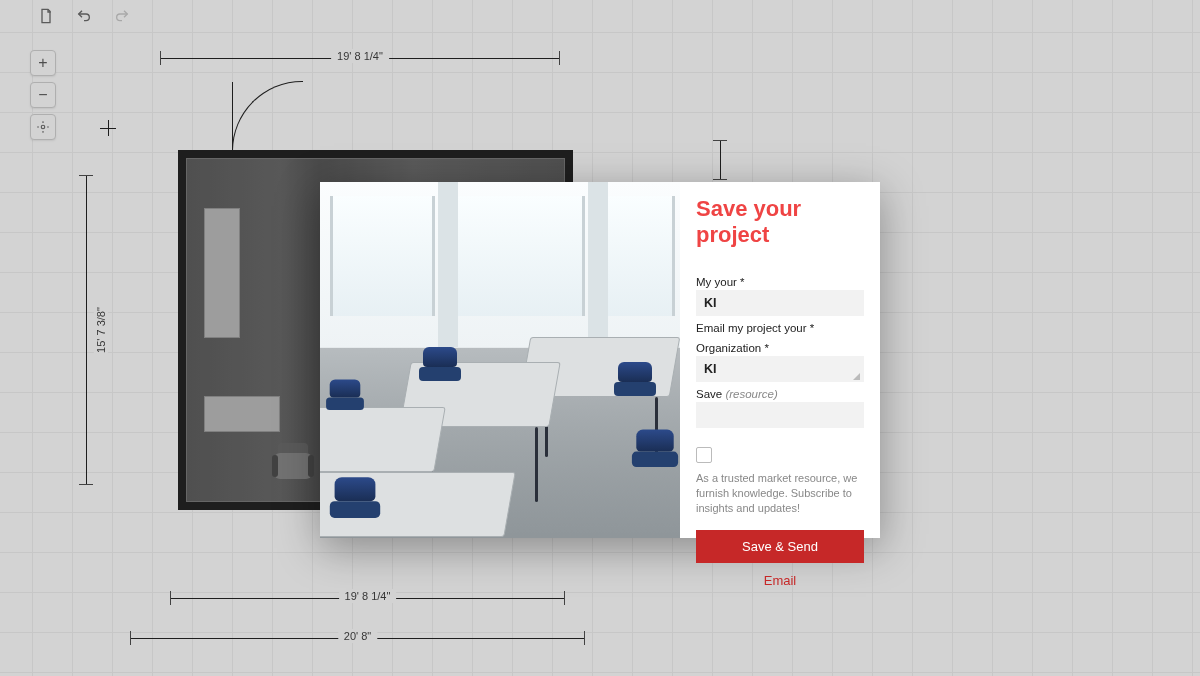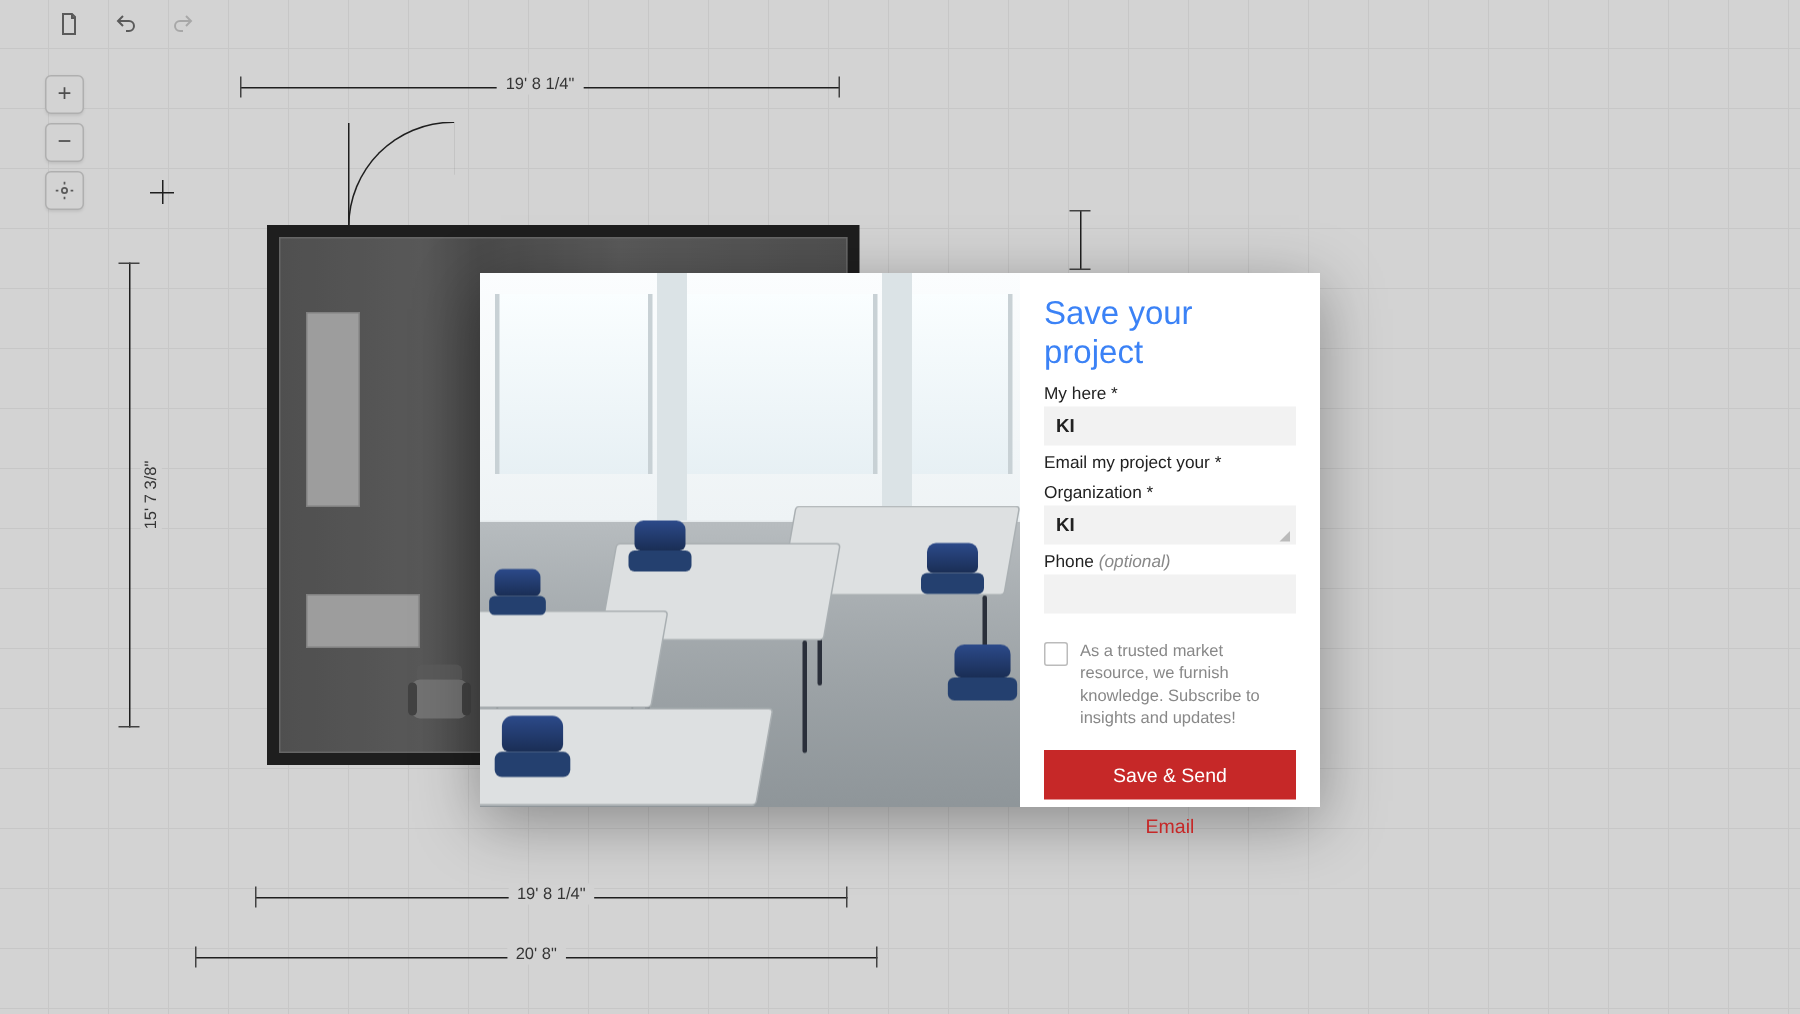--- a/index.html
+++ b/index.html
@@ -159,38 +159,38 @@
   .mi-c4{ left:310px; top:250px; transform: scale(1.1);}
   .mi-c5{ left:0px;   top:195px; transform: scale(0.9);}
 
   .modal-form {
     flex: 1; padding: 14px 16px 12px 16px;
     display: flex; flex-direction: column;
     font-size: 12px; color: #333;
     background:#fff;
   }
   .modal-form h2 {
-    font-size: 22px; font-weight: 400; color: #3b82f6; margin-bottom: 3px;
+    font-size: 22px; font-weight: 700; color: #ef4444; margin-bottom: 22px;
   }
   .fld-label { font-size: 11.5px; color: #222; margin-top: 6px; margin-bottom: 2px;}
   .fld-label .opt { color:#888; font-style: italic;}
   .fld-input {
     width: 100%; background: #f2f2f2; border: none; padding: 6px 8px;
     font-size: 12.5px; font-weight: 600; color:#222;
   }
   .fld-input.org { position: relative; }
   .org-wrap { position: relative; }
   .org-wrap::after {
     content:''; position:absolute; right:4px; bottom:2px;
     width:0;height:0;border-style:solid;border-width:0 0 7px 7px;
     border-color: transparent transparent #bbb transparent;
   }
   .subscribe {
     display:flex; gap:8px; margin-top: 18px; align-items: flex-start;
-    font-size: 11px; color:#888; line-height: 1.35;
+    font-size: 11px; color:#888; line-height: 1.35; flex-direction: column;
   }
   .subscribe .chk {
     width:16px; height:16px; min-width:16px; border:1.5px solid #bbb; border-radius:2px;
     margin-top:1px;
   }
   .btn-primary {
     margin-top: 14px; background:#c62828; color:#fff; text-align:center;
     padding: 9px 0; font-size: 13px; font-weight: 500; cursor: pointer;
   }
   .btn-cancel {
@@ -319,33 +319,33 @@
       </div>
     <div class="mi-chair mi-c4">
         <div class="cb"></div>
         <div class="cs"></div>
       </div>
   </div>
 
   <div class="modal-form">
     <h2>Save your project</h2>
 
-    <div class="fld-label">My here *</div>
+    <div class="fld-label">My your *</div>
     <input class="fld-input" value="KI" style="">
 
     <div class="fld-label">Email my project your *</div>
 
     <div class="fld-label">Organization *</div>
     <div class="org-wrap">
       <input class="fld-input org" value="KI" style="">
     </div>
 
     <div class="fld-label phone-row">
-      <span>Phone</span>
-      <span class="opt">(optional)</span>
+      <span>Save</span>
+      <span class="opt">(resource)</span>
     </div>
     <input class="fld-input" style="background: rgb(242, 242, 242);" value="">
 
     <div class="subscribe">
       <div class="chk"></div>
       <div>As a trusted market resource, we furnish knowledge. Subscribe to insights and updates!</div>
     </div>
 
     <div class="btn-primary">Save &amp; Send</div>
     <div class="btn-cancel">Email</div>

